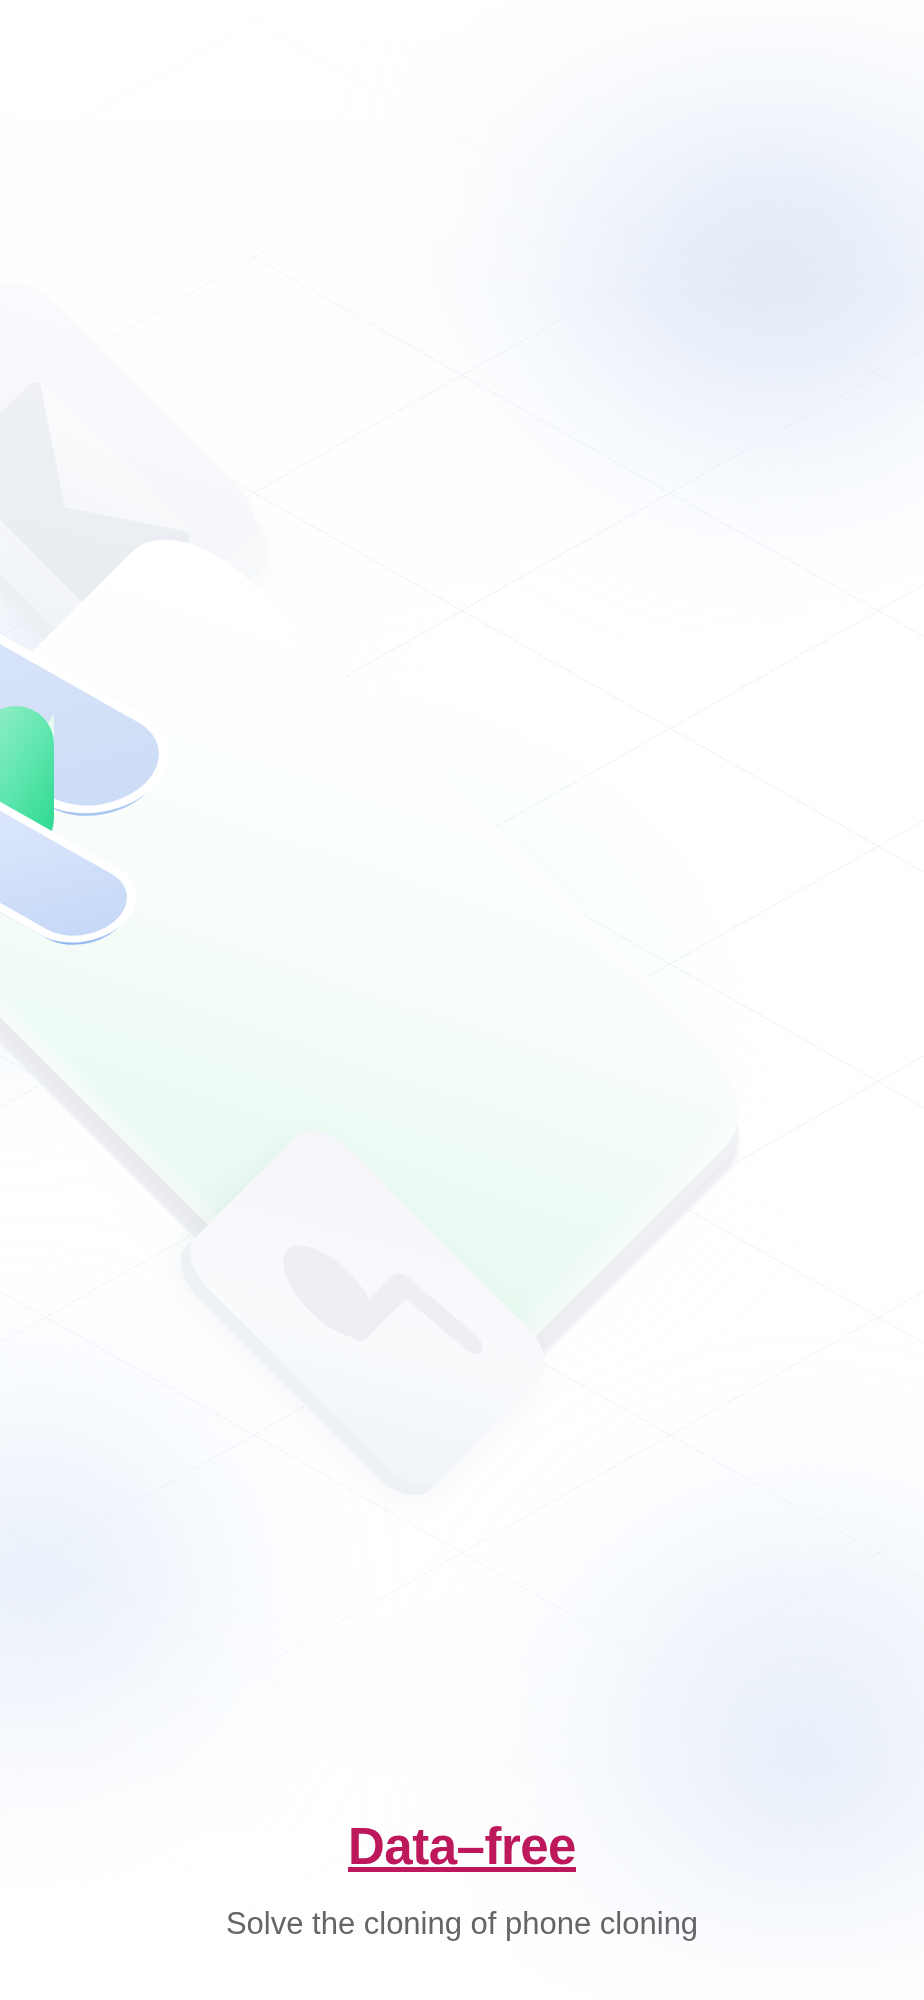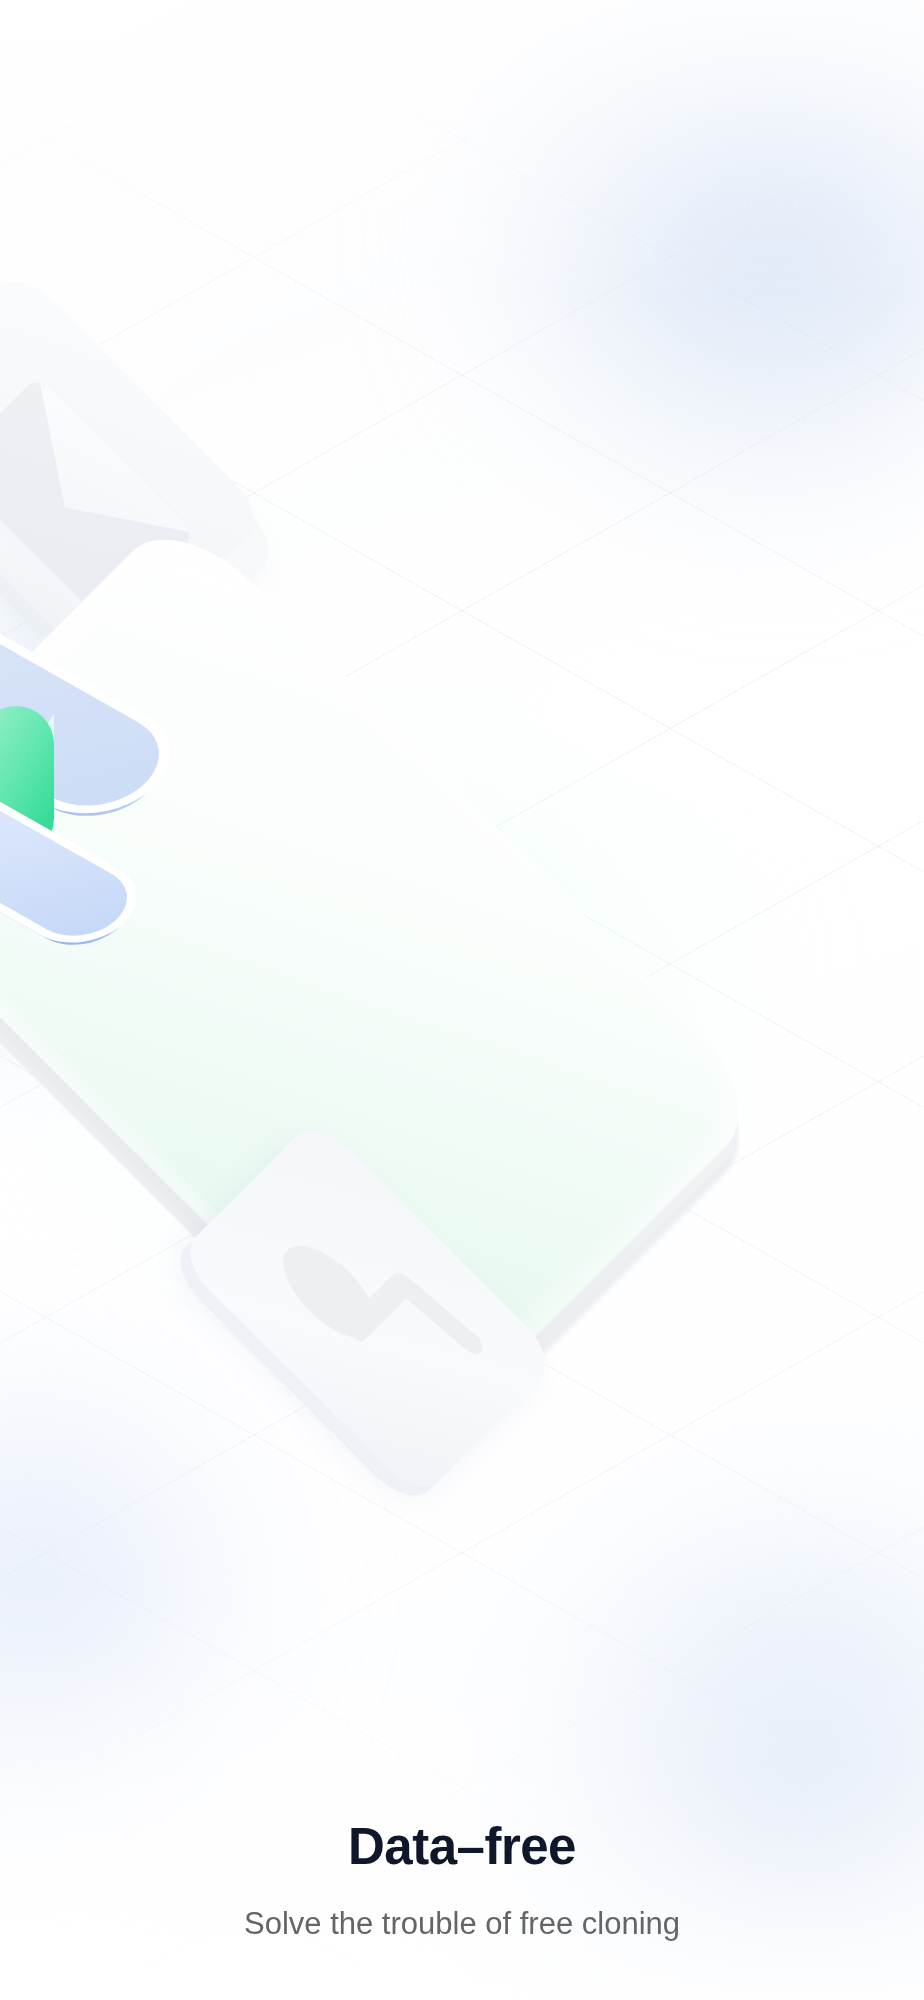--- a/index.html
+++ b/index.html
@@ -287,23 +287,24 @@
     right: 0;
     bottom: 58px;
     text-align: center;
     padding: 0 40px;
     box-sizing: border-box;
   }
   .caption-title {
     font-size: 51px;
     font-weight: 700;
     letter-spacing: -0.5px;
-    color: #0f172a;
+    color: #be185d;
     line-height: 1.1;
     margin: 0 0 30px 0;
+    text-decoration: underline;
   }
   .caption-sub {
     font-size: 31px;
     font-weight: 400;
     color: #646566;
     line-height: 1.2;
     margin: 0;
   }
 
   
@@ -397,16 +398,16 @@
       <div class="music-stem"></div>
       <div class="music-flag"></div>
     </div>
   </div>
 
   <div class="top-veil"></div>
   <div class="bottom-veil"></div>
 
   <div class="caption">
     <h1 class="caption-title">Data–free</h1>
-    <p class="caption-sub">Solve the trouble of free cloning</p>
+    <p class="caption-sub">Solve the cloning of phone cloning</p>
   </div>
 
 </div>
 
 </body></html>

